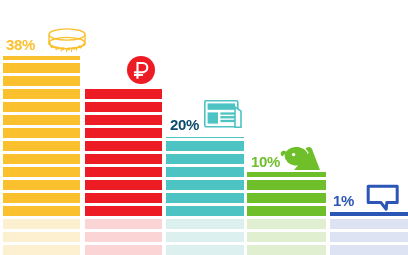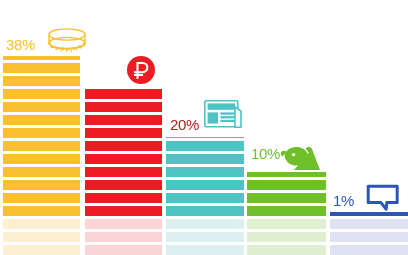--- a/index.html
+++ b/index.html
@@ -8,21 +8,21 @@
     background:#ffffff;
     font-family:"Liberation Sans", sans-serif;
     overflow:hidden;
     position:relative;
   }
   #chart{position:absolute;left:0;top:0;width:408px;height:255px;}
   .bar{position:absolute;bottom:0;overflow:hidden;}
   .stripe{width:100%;position:absolute;left:0;}
   .label{
     position:absolute;
-    font-weight:normal;
+    font-weight:bold;
     font-size:15px;
     letter-spacing:-0.3px;
     white-space:nowrap;
     line-height:1;
   }
   .icon{position:absolute;}
   .icon svg{display:block;}
 </style>
 </head>
 <body>
@@ -88,22 +88,22 @@
     </div>
 
   <div class="bar" style="left:330px;width:78px;height:43px;">
       <div class="stripe" style="bottom: 0px; height: 10px; background: rgb(221, 227, 242);"></div>
       <div class="stripe" style="bottom: 13px; height: 10px; background: rgb(221, 227, 242);"></div>
       <div class="stripe" style="bottom: 26px; height: 10px; background: rgb(221, 227, 242);"></div>
       <div class="stripe" style="bottom: 39px; height: 4px; background: rgb(43, 86, 181);"></div>
     </div>
 
   <div class="label" style="left:6px;top:37px;color:#FBC02D;">38%</div>
-  <div class="label" style="left:170px;top:117px;color:#b91c1c;">20%</div>
-  <div class="label" style="left:251px;top:146px;color:#6FBF2A;">10%</div>
+  <div class="label" style="left:170px;top:117px;color:#0c4a6e;">20%</div>
+  <div class="label" style="left:251px;top:154px;color:#6FBF2A;">10%</div>
   <div class="label" style="left:333px;top:193px;color:#2B56B5;">1%</div>
 
   <div class="icon" style="left:44px;top:26px;">
     <svg width="46" height="28" viewBox="0 0 46 28">
       <g fill="none" stroke="#FBC02D" stroke-width="1.4">
         <ellipse cx="23" cy="8.5" rx="18" ry="5.6"></ellipse>
         <path d="M5 8.5 v8.5 a18 5.6 0 0 0 36 0 v-8.5"></path>
         <ellipse cx="23" cy="17" rx="18" ry="5.6"></ellipse>
       </g>
       <g fill="#FBC02D">

